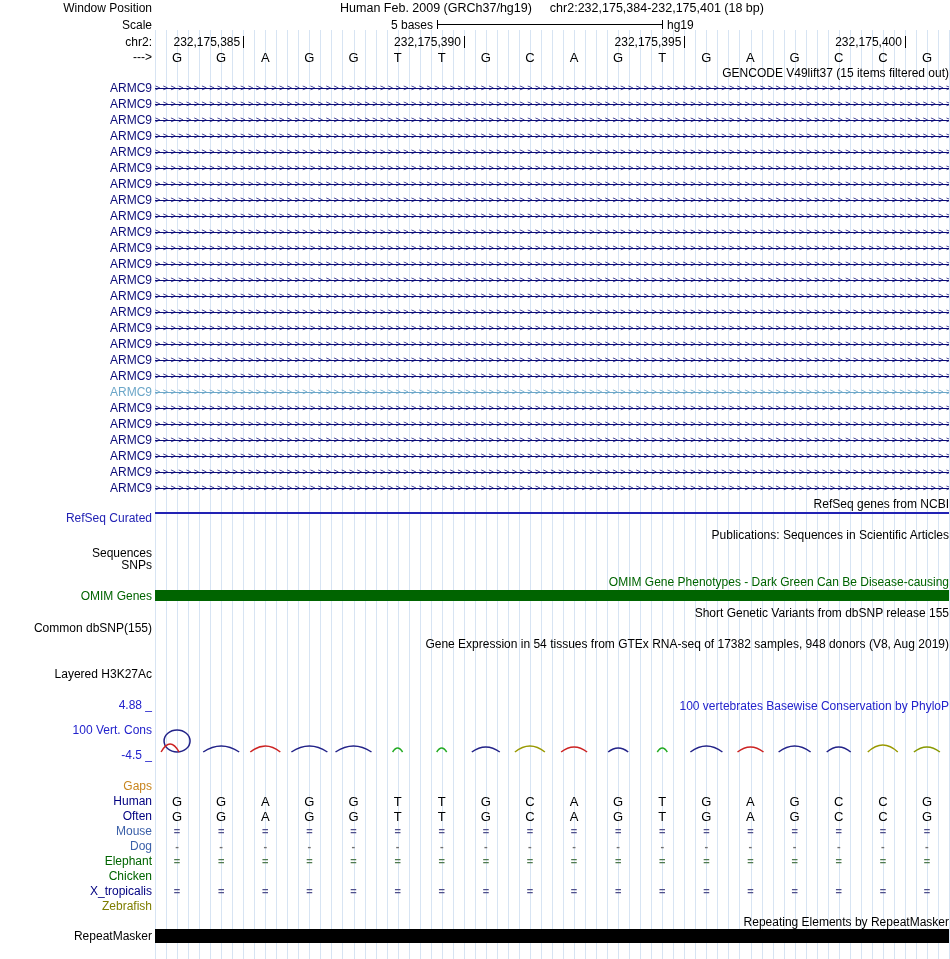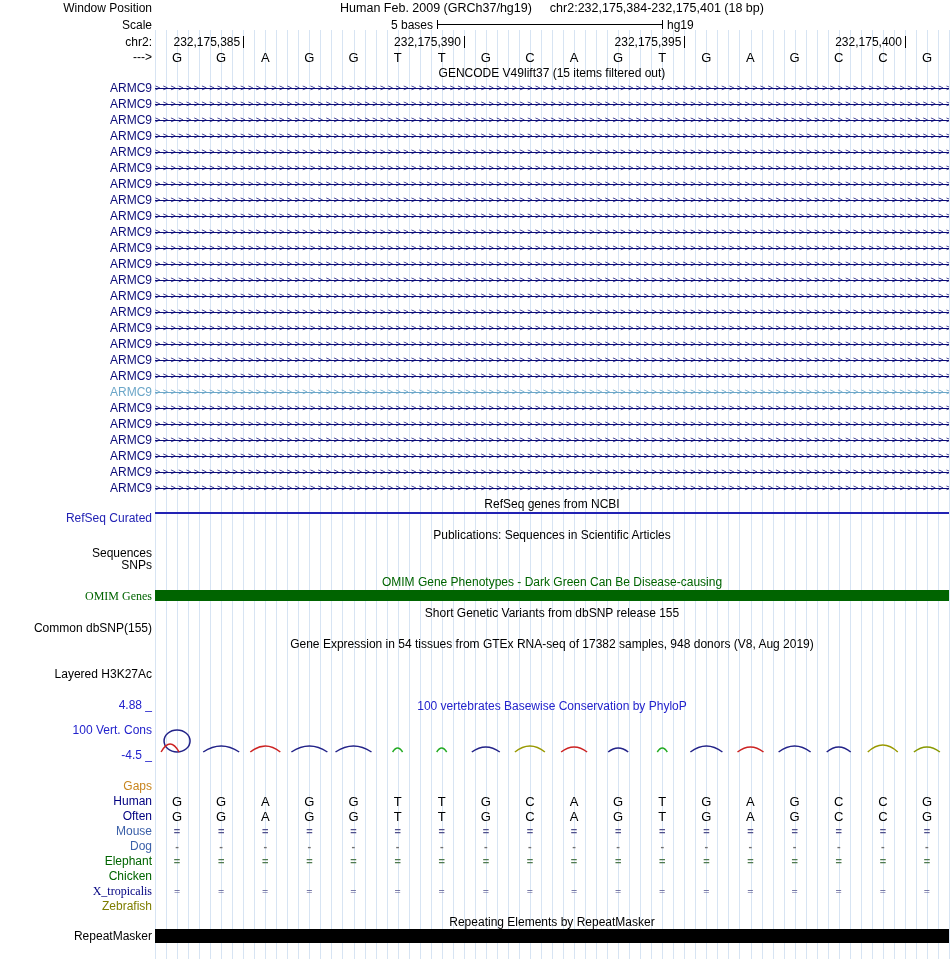--- a/index.html
+++ b/index.html
@@ -1,20 +1,20 @@
 <!DOCTYPE html>
 <html><head>
 <meta charset="utf-8">
 <style>
   html,body{margin:0;padding:0;}
   body{width:950px;height:959px;background:#fff;font-family:"Liberation Sans",sans-serif;}
   #browser{position:relative;width:950px;height:959px;overflow:hidden;background:#fff;}
   .vline{position:absolute;top:30px;height:929px;width:1px;background:#d7e4f3;}
   .side-label{position:absolute;right:798px;white-space:nowrap;font-size:12px;line-height:14px;color:#000;text-align:right;}
-  .center-title{position:absolute;left:155px;width:794px;text-align:center;font-size:12px;line-height:14px;white-space:nowrap;color:#000;}
+  .center-title{position:absolute;left:155px;width:794px;text-align:right;font-size:12px;line-height:14px;white-space:nowrap;color:#000;}
   #hdr-main{position:absolute;left:155px;width:794px;top:1px;text-align:center;font-size:12.5px;line-height:14px;white-space:nowrap;}
   #hdr-main .gap{display:inline-block;width:18px;}
   #scale-text{position:absolute;right:517px;top:18px;font-size:12px;line-height:14px;white-space:nowrap;}
   #scale-bar{position:absolute;left:437px;top:20px;width:224px;height:9px;border-left:1px solid #000;border-right:1px solid #000;}
   #scale-bar::after{content:"";position:absolute;left:0;right:0;top:4px;height:1px;background:#000;}
   #assembly-short{position:absolute;left:667px;top:18px;font-size:12px;line-height:14px;}
   .coord-tick{position:absolute;top:36px;width:1px;height:12px;background:#000;}
   .coord-label{position:absolute;top:35px;font-size:12px;line-height:14px;white-space:nowrap;}
   #seq-row{position:absolute;left:0;top:50px;width:950px;height:15px;}
   .base-cell{position:absolute;top:0;width:45px;text-align:center;font-size:13px;line-height:15px;color:#000;}
@@ -292,21 +292,21 @@
   <div class="center-title" style="top:497px">RefSeq genes from NCBI</div>
   <div id="refseq-line" style="background: rgb(34, 34, 180);"></div>
   <div class="side-label" style="top: 511px; color: rgb(34, 34, 180);">RefSeq Curated</div>
 
   <div class="center-title" style="top:528px">Publications: Sequences in Scientific Articles</div>
   <div class="side-label" style="top:546px">Sequences</div>
   <div class="side-label" style="top:558px">SNPs</div>
 
   <div class="center-title" style="top: 575px; color: rgb(0, 100, 0);">OMIM Gene Phenotypes - Dark Green Can Be Disease-causing</div>
   <div id="omim-bar" style="background: rgb(0, 100, 0);"></div>
-  <div class="side-label" style="top: 589px; color: rgb(0, 100, 0); font-family: Liberation Serif, serif;">OMIM Genes</div>
+  <div class="side-label" style="top: 589px; color: rgb(0, 100, 0);">OMIM Genes</div>
 
   <div class="center-title" style="top:606px">Short Genetic Variants from dbSNP release 155</div>
   <div class="side-label" style="top:621px">Common dbSNP(155)</div>
 
   <div class="center-title" style="top:637px">Gene Expression in 54 tissues from GTEx RNA-seq of 17382 samples, 948 donors (V8, Aug 2019)</div>
   <div class="side-label" style="top:667px">Layered H3K27Ac</div>
 
   <div class="side-label" style="top: 698px; color: rgb(34, 34, 204);">4.88 _</div>
   <div class="center-title" style="top: 699px; color: rgb(34, 34, 204);">100 vertebrates Basewise Conservation by PhyloP</div>
   <div class="side-label" style="top: 723px; color: rgb(34, 34, 204);">100 Vert. Cons</div>
@@ -436,21 +436,21 @@
         <div class="align-cell mark" style="left: 684.3px; width: 44.1111px; color: rgb(79, 122, 79);">=</div>
         <div class="align-cell mark" style="left: 728.4px; width: 44.1111px; color: rgb(79, 122, 79);">=</div>
         <div class="align-cell mark" style="left: 772.6px; width: 44.1111px; color: rgb(79, 122, 79);">=</div>
         <div class="align-cell mark" style="left: 816.7px; width: 44.1111px; color: rgb(79, 122, 79);">=</div>
         <div class="align-cell mark" style="left: 860.8px; width: 44.1111px; color: rgb(79, 122, 79);">=</div>
         <div class="align-cell mark" style="left: 904.9px; width: 44.1111px; color: rgb(79, 122, 79);">=</div>
       </div>
       <div class="align-row" style="top: 869px;">
         <div class="species-label" style="color: rgb(0, 100, 0);">Chicken</div>
       </div>
-      <div class="align-row" style="top: 884px; font-family: Liberation Serif, serif;">
+      <div class="align-row" style="top: 884px;">
         <div class="species-label" style="color: rgb(0, 0, 128);">X_tropicalis</div>
         <div class="align-cell mark" style="left: 155px; width: 44.1111px; color: rgb(80, 80, 140);">=</div>
         <div class="align-cell mark" style="left: 199.1px; width: 44.1111px; color: rgb(80, 80, 140);">=</div>
         <div class="align-cell mark" style="left: 243.2px; width: 44.1111px; color: rgb(80, 80, 140);">=</div>
         <div class="align-cell mark" style="left: 287.3px; width: 44.1111px; color: rgb(80, 80, 140);">=</div>
         <div class="align-cell mark" style="left: 331.4px; width: 44.1111px; color: rgb(80, 80, 140);">=</div>
         <div class="align-cell mark" style="left: 375.6px; width: 44.1111px; color: rgb(80, 80, 140);">=</div>
         <div class="align-cell mark" style="left: 419.7px; width: 44.1111px; color: rgb(80, 80, 140);">=</div>
         <div class="align-cell mark" style="left: 463.8px; width: 44.1111px; color: rgb(80, 80, 140);">=</div>
         <div class="align-cell mark" style="left: 507.9px; width: 44.1111px; color: rgb(80, 80, 140);">=</div>

